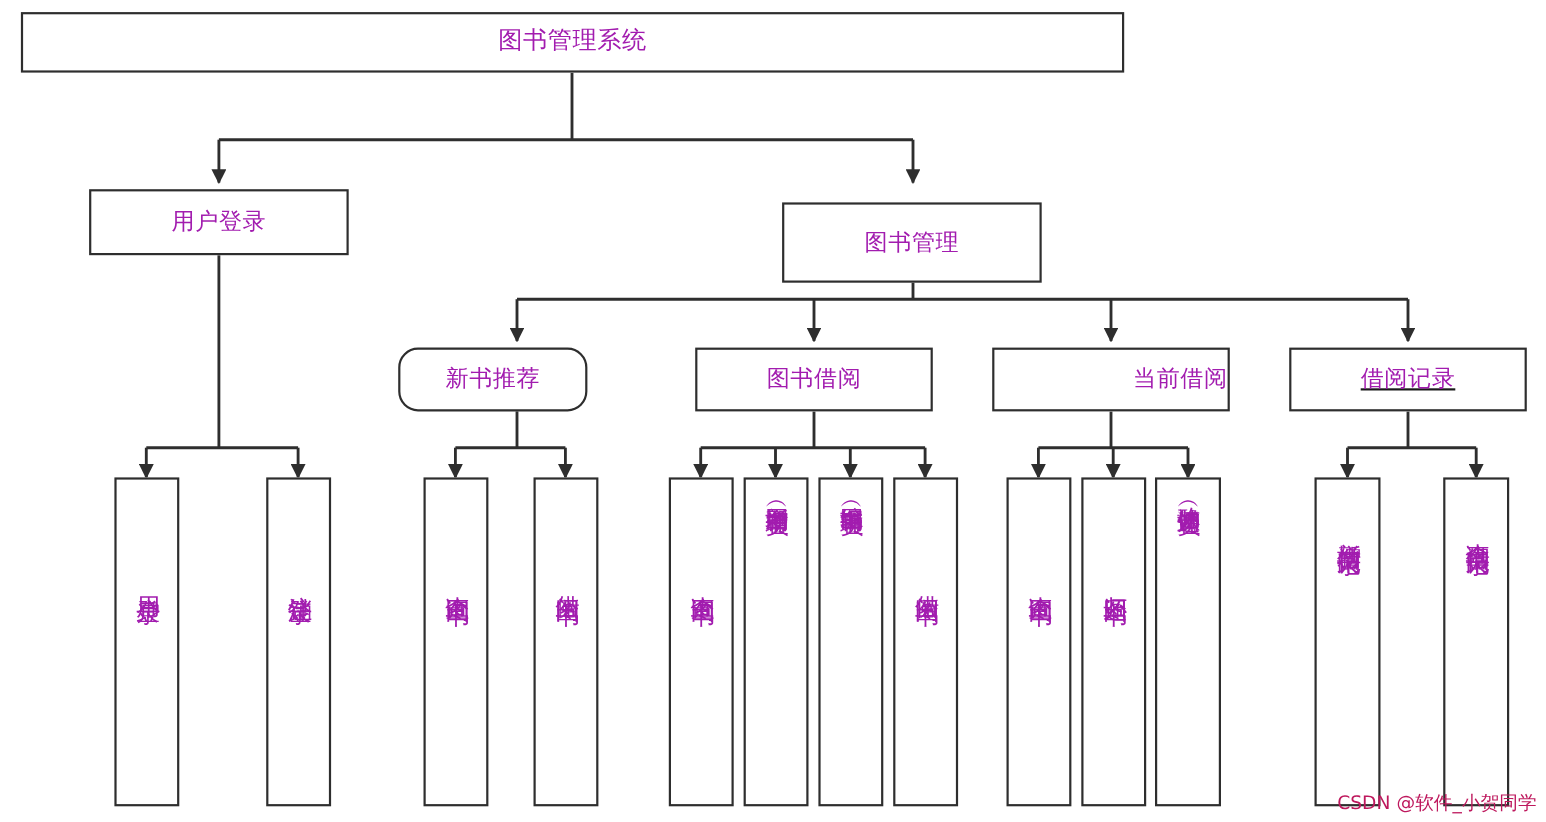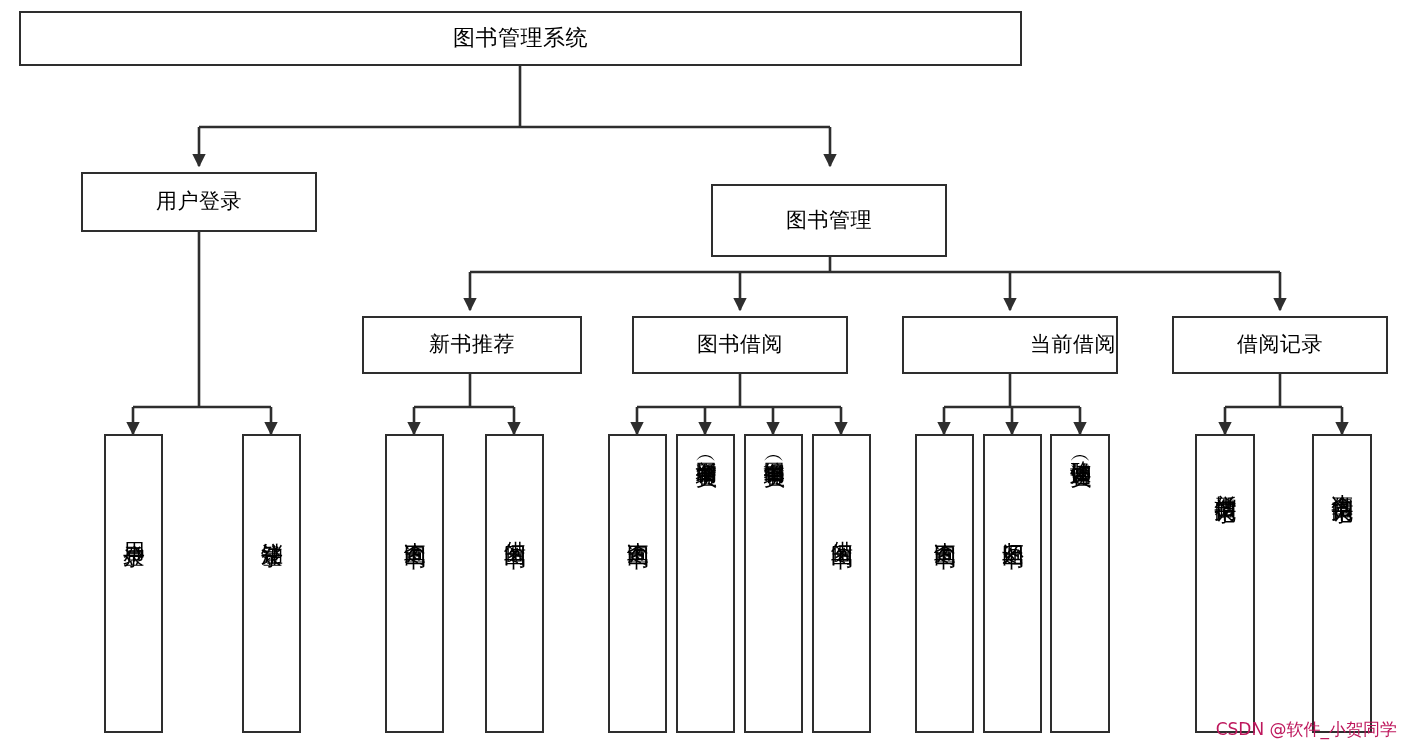--- a/index.html
+++ b/index.html
@@ -33,21 +33,21 @@
     border: 2.5px solid #2e2e2e;
     display: flex;
     align-items: center;
     justify-content: center;
     z-index: 2;
   }
   .node .label {
     font-size: 21px;
     line-height: 1.1;
     letter-spacing: 0.5px;
-    color: #000000;
+    color: #a21caf;
     white-space: nowrap;
   }
   .node.root .label { font-size: 22px; }
   .node.leaf {
     align-items: flex-start;
     justify-content: center;
     padding-top: 6px;
   }
   .node.leaf .label {
     writing-mode: vertical-rl;
@@ -131,30 +131,30 @@
     <span class="label">图书管理系统</span>
   </div>
 
   <div class="node" style="left:81px; top:172px; width:236px; height:60px;">
     <span class="label">用户登录</span>
   </div>
   <div class="node" style="left:711px; top:184px; width:236px; height:73px;">
     <span class="label">图书管理</span>
   </div>
 
-  <div class="node" style="left:362px; top:316px; width:220px; height:58px;">
+  <div class="node" style="left:362px; top:316px; width:172px; height:58px;border-radius:18px;">
     <span class="label">新书推荐</span>
   </div>
   <div class="node" style="left:632px; top:316px; width:216px; height:58px;align-items:center;">
     <span class="label">图书借阅</span>
   </div>
   <div class="node" style="left:902px; top:316px; width:216px; height:58px;justify-content:flex-end;">
     <span class="label">当前借阅</span>
   </div>
-  <div class="node" style="left:1172px; top:316px; width:216px; height:58px;">
+  <div class="node" style="left:1172px; top:316px; width:216px; height:58px;text-decoration:underline;">
     <span class="label">借阅记录</span>
   </div>
 
   <div class="node leaf" style="left:104px; top:434px; width:59px; height:299px; padding-top:88px;">
     <span class="label">用户登录</span>
   </div>
   <div class="node leaf" style="left:242px; top:434px; width:59px; height:299px; padding-top:88px;">
     <span class="label">注销登录</span>
   </div>
 

